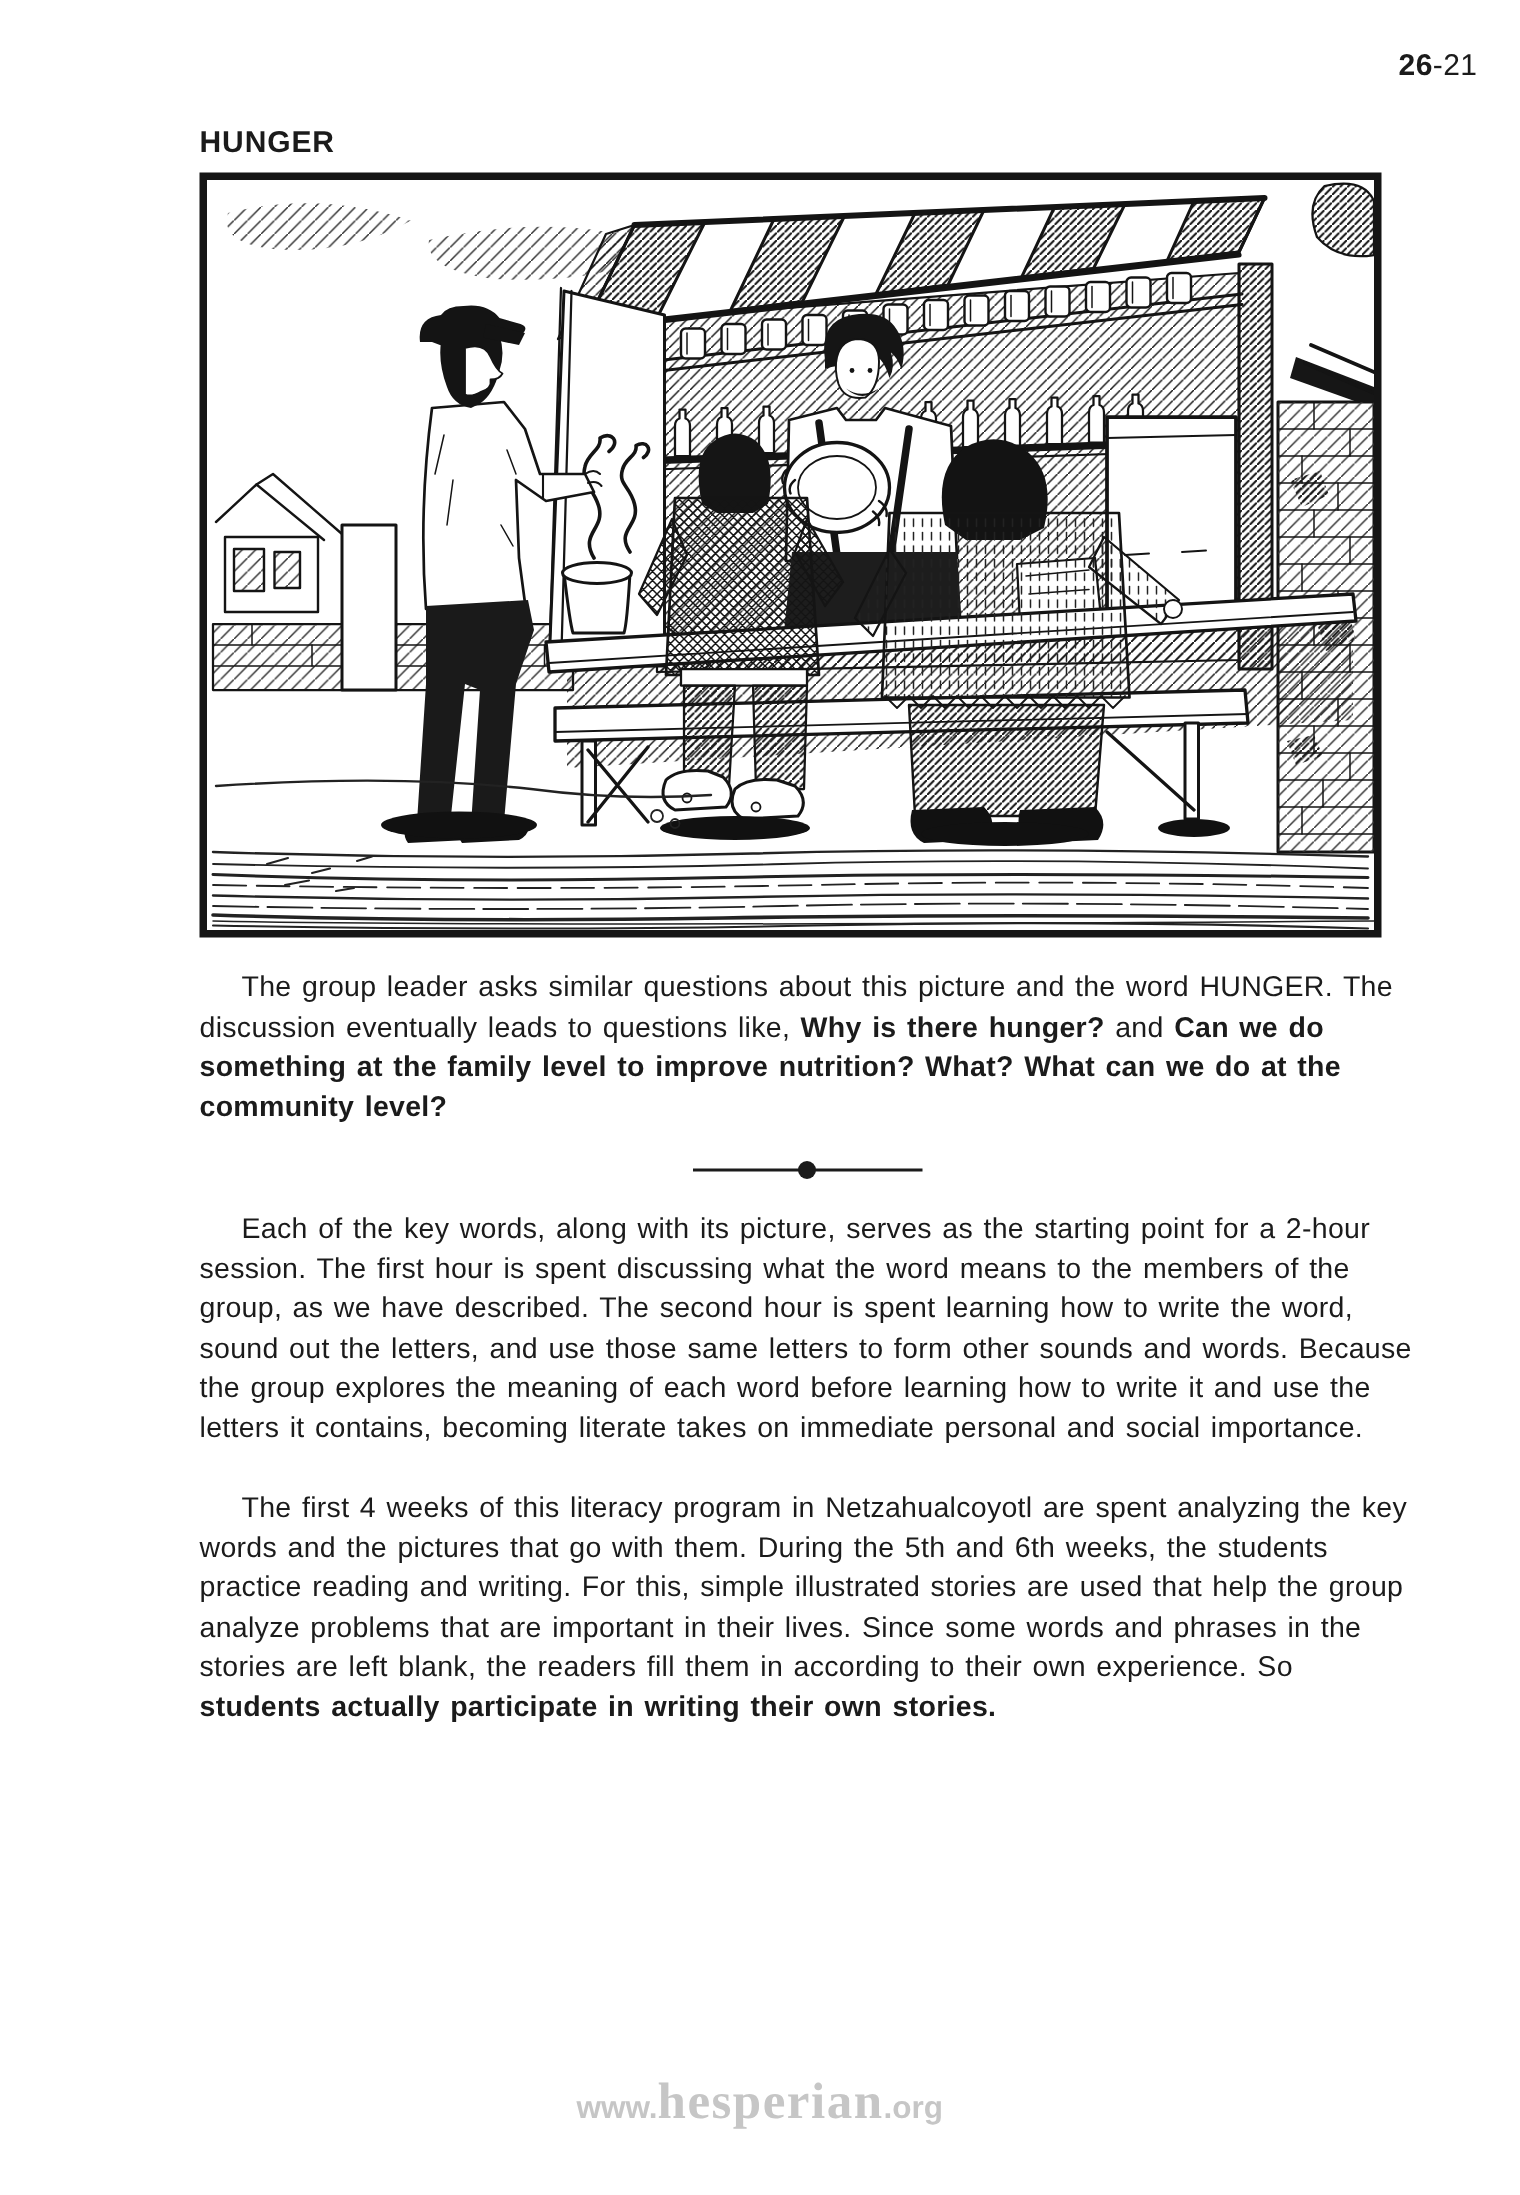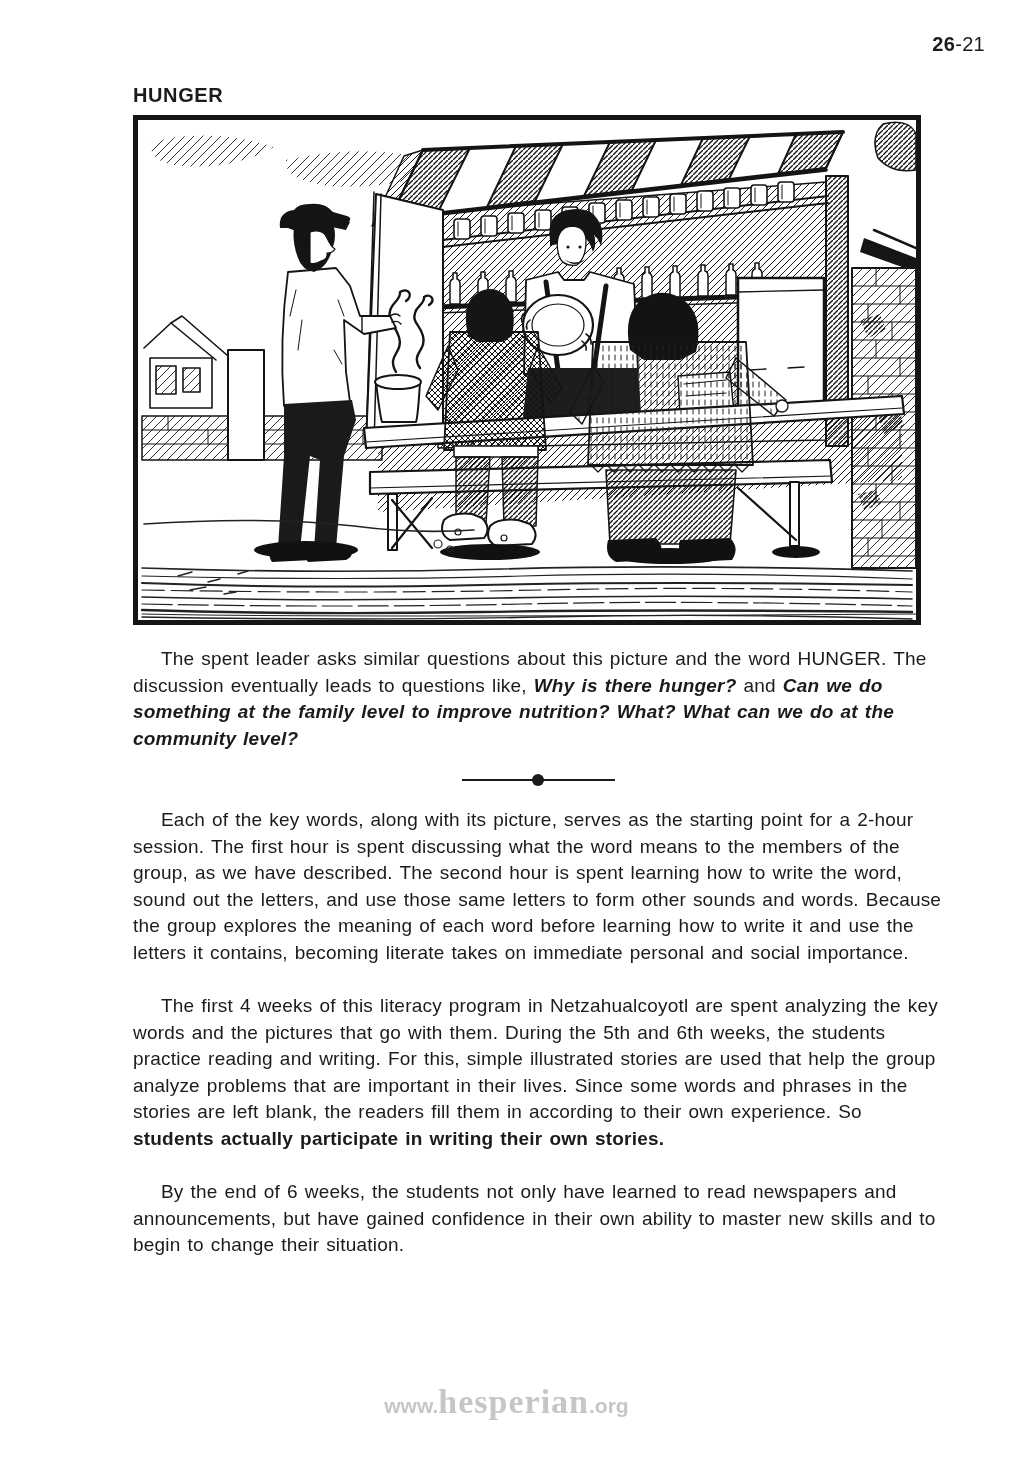--- a/index.html
+++ b/index.html
@@ -19,21 +19,21 @@
   .figure-frame{
     position:absolute;left:133px;top:115px;width:788px;height:510px;
     border:5px solid #151515;box-sizing:border-box;background:#fff;
   }
   .figure-frame svg{display:block;width:100%;height:100%;}
   .body-text{
     position:absolute;left:133px;top:646px;width:810px;
     font-size:19px;line-height:26.5px;letter-spacing:.2px;word-spacing:1.5px;color:var(--ink);
   }
   .para{margin:0 0 27px 0;text-indent:28px;}
-  .bi{font-weight:bold;font-style:italic;}
+  .bi{font-weight:bold;}
   .b{font-weight:bold;}
   .divider{
     width:153px;height:2px;background:var(--ink);margin:24px auto 26px auto;position:relative;
   }
   .divider .dot{
     position:absolute;left:50%;top:50%;width:12px;height:12px;margin:-6px 0 0 -6px;
     background:var(--ink);border-radius:50%;
   }
   .footer{
     position:absolute;left:0;top:1385px;width:100%;text-align:center;color:var(--watermark);
@@ -273,28 +273,27 @@
     <path d="M4,477 q180,5 360,1 t 410,1" stroke-width="1.6"></path>
     <path d="M4,484 q200,4 380,0 t 390,2" stroke-width="1.2" stroke-dasharray="30 6"></path>
     <path d="M4,490 q160,5 340,2 t 430,0" stroke-width="2.4"></path>
     <path d="M4,497 q220,4 400,0 t 370,2" stroke-width="1.4"></path>
     <path d="M4,494 q180,4 774,0" stroke-width="1"></path>
   </g>
 </svg>
 </div>
 
 <div class="body-text">
-  <p class="para"><span>The spent leader asks similar questions about this picture and the word HUNGER. The discussion eventually leads to questions like, </span><span class="bi">Why is there hunger?</span><span> and </span><span class="bi">Can we do something at the family level to improve nutrition? What? What can we do at the community level?</span></p>
+  <p class="para"><span>The group leader asks similar questions about this picture and the word HUNGER. The discussion eventually leads to questions like, </span><span class="bi">Why is there hunger?</span><span> and </span><span class="bi">Can we do something at the family level to improve nutrition? What? What can we do at the community level?</span></p>
 
   <div class="divider">
       <span class="dot"></span>
     </div>
 
   <p class="para"><span>Each of the key words, along with its picture, serves as the starting point for a 2-hour session. The first hour is spent discussing what the word means to the members of the group, as we have described. The second hour is spent learning how to write the word, sound out the letters, and use those same letters to form other sounds and words. Because the group explores the meaning of each word before learning how to write it and use the letters it contains, becoming literate takes on immediate personal and social importance.</span></p>
 
   <p class="para"><span>The first 4 weeks of this literacy program in Netzahualcoyotl are spent analyzing the key words and the pictures that go with them. During the 5th and 6th weeks, the students practice reading and writing. For this, simple illustrated stories are used that help the group analyze problems that are important in their lives. Since some words and phrases in the stories are left blank, the readers fill them in according to their own experience. So </span><span class="b">students actually participate in writing their own stories.</span></p>
 
-  <p class="para"><span>By the end of 6 weeks, the students not only have learned to read newspapers and announcements, but have gained confidence in their own ability to master new skills and to begin to change their situation.</span></p>
 </div>
 
 <div class="footer">
   <div class="row1"><span class="www">www.</span><span class="brand">hesperian</span><span class="org">.org</span></div>
 </div>
 
 </body></html>

